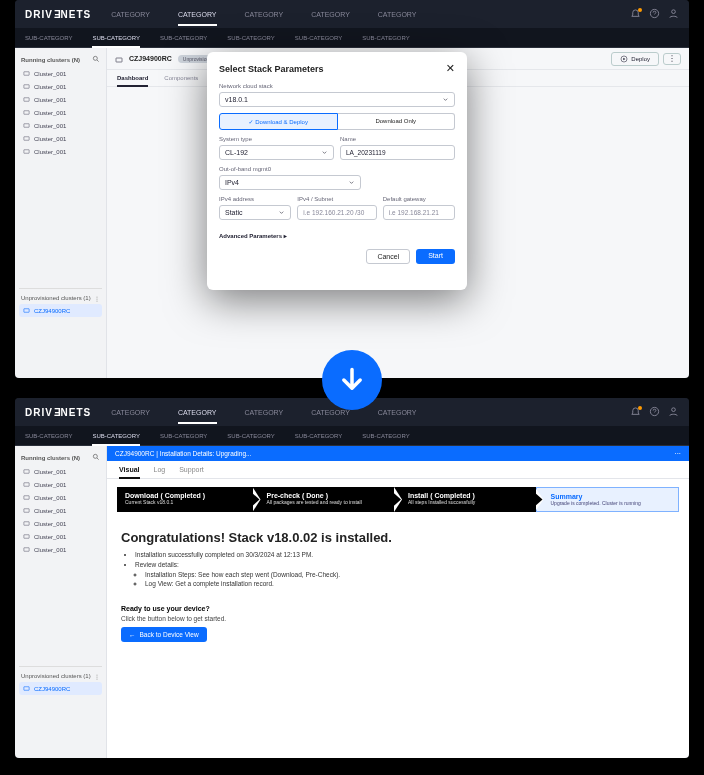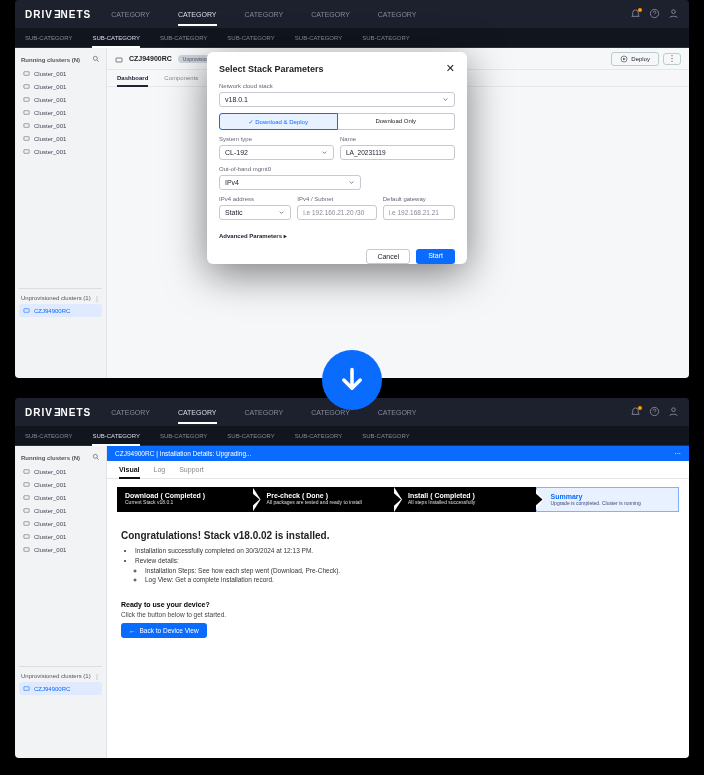--- a/index.html
+++ b/index.html
@@ -41,21 +41,21 @@
   .mainhead .badge { font-size:5px; background:#cdd3db; color:#556; padding:1px 5px; border-radius:7px;}
   .mainhead svg { width:8px;height:8px; stroke:#445; fill:none; stroke-width:2;}
   .mainhead .right { margin-left:auto; display:flex; gap:4px; align-items:center;}
   .deploybtn { font-size:6px; border:1px solid #bcc; padding:2px 8px; border-radius:3px; color:#223; display:flex; gap:3px; align-items:center;}
   .dotsbtn { font-size:8px; border:1px solid #bcc; padding:1px 4px; border-radius:3px; color:#223; line-height:1;}
   .maintabs { display:flex; gap:16px; padding: 0 10px; font-size:6px; color:#889; border-bottom:1px solid #e5e7eb;}
   .maintabs .t { padding:5px 0; position:relative; }
   .maintabs .t.active { color:#223; font-weight:600;}
   .maintabs .t.active::after { content:""; position:absolute; bottom:-1px; left:0; right:0; height:2px; background:#223;}
   
-  .modal { position:absolute; top:4px; left:100px; width:260px; background:#fff; border-radius:6px; box-shadow:0 10px 40px rgba(0,0,0,.5); padding:10px 12px 0; font-size:7px; color:#222;}
+  .modal { position:absolute; top:4px; left:100px; width:260px; background:#fff; border-radius:6px; box-shadow:0 10px 40px rgba(0,0,0,.5); padding:10px 12px 26px; font-size:7px; color:#222;}
   .modal h3 { font-size:9px; margin-bottom:8px; display:flex; justify-content:space-between; align-items:center;}
   .modal h3 .x { font-size:11px; font-weight:400; color:#222;}
   .mlabel { font-size:6px; color:#667; margin-bottom:3px; margin-top:6px;}
   .msel { border:1px solid #c5c9d1; border-radius:3px; padding:3px 5px; font-size:7px; display:flex; justify-content:space-between; align-items:center; color:#223;}
   .msel svg { width:7px;height:7px; stroke:#223; stroke-width:2; fill:none;}
   .toggle { display:flex; margin-top:6px;}
   .toggle .half { flex:1; text-align:center; font-size:6px; padding:4px 0; border:1px solid #c5c9d1;}
   .toggle .half.left { border-radius:3px 0 0 3px; }
   .toggle .half.right { border-radius:0 3px 3px 0; border-left:none;}
   .toggle .half.active { background:#e8f1ff; border-color:#0a6cff; color:#0a6cff;}
@@ -91,21 +91,21 @@
   }
   .stage.summary { background:#e8f1ff; color:#0a6cff; border:1px solid #7fb2ff; }
   .stage.summary::before {
     content:""; position:absolute; left:-1px; top:0; bottom:0; width:8px; background:#fff;
     clip-path: polygon(0 0, 100% 50%, 0 100%);
   }
   .stage .st-title { font-size:7px; font-weight:700;}
   .stage .st-sub { font-size:5px; opacity:.85;}
   .summary .st-sub { color:#447; opacity:1;}
   .congrats { padding: 10px 14px; font-size:7px; color:#222;}
-  .congrats h4 { font-size:10px; margin-bottom:5px;}
+  .congrats h4 { font-size:13px; margin-bottom:5px;}
   .congrats ul { margin-left: 14px; font-size:6.5px; color:#333; line-height:1.5;}
   .congrats ul ul { margin-left: 10px; list-style: circle;}
   .ready { padding: 6px 14px; font-size:7px;}
   .ready .rtitle { font-weight:700; margin-bottom:3px;}
   .backbtn { margin-top:5px; display:inline-flex; align-items:center; gap:4px; background:#0a6cff; color:#fff; font-size:6.5px; padding:4px 8px; border-radius:3px;}
   .bell-wrap { position:relative; display:inline-flex;}
   .bell-dot { position:absolute; top:-1px; right:-1px; width:4px; height:4px; background:#ff9a00; border-radius:50%;}
 </style>
 </head>
 <body>

